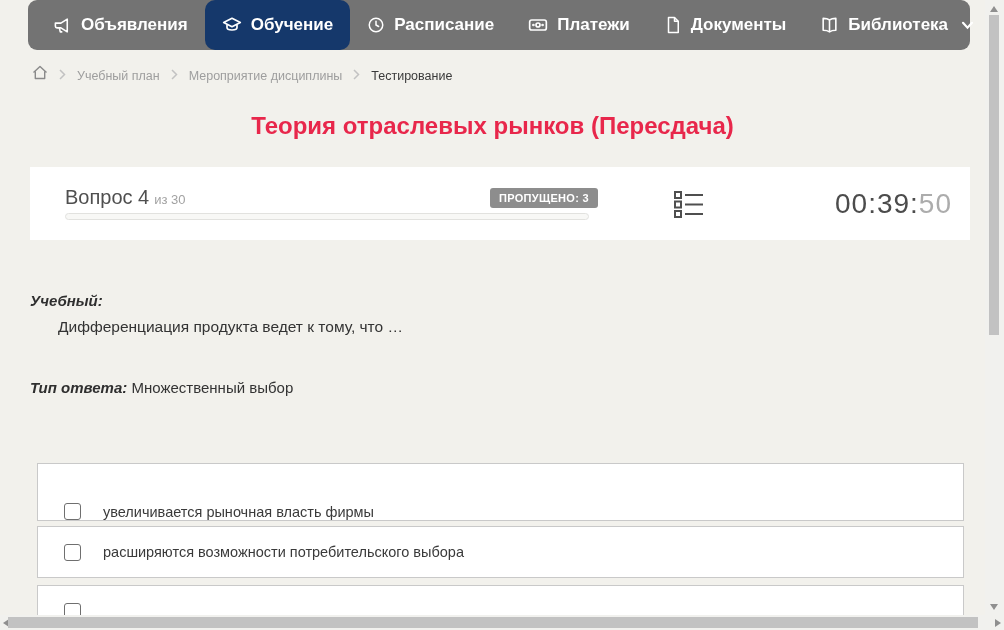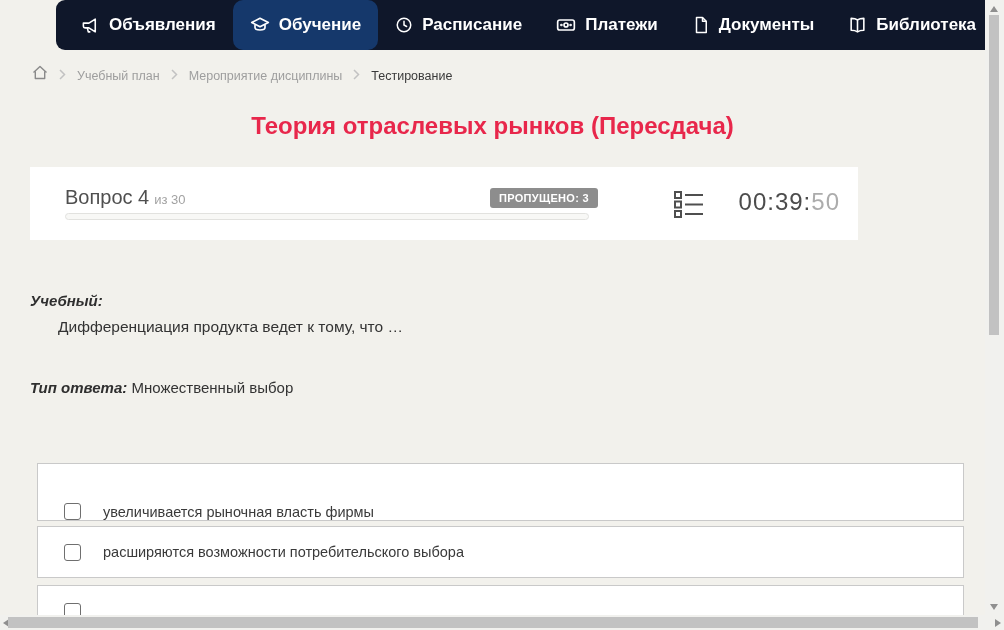--- a/index.html
+++ b/index.html
@@ -5,22 +5,22 @@
   * { margin:0; padding:0; box-sizing:border-box; }
   html,body { width:1004px; height:630px; overflow:hidden; }
   body {
     font-family:"Liberation Sans", sans-serif;
     background:#f2f1ec;
     position:relative;
   }
   
   .nav {
     position:absolute; left:28px; top:0; width:942px; height:50px;
-    background:#0f172a; border-radius:9px;
-    display:flex; align-items:stretch; padding:0 8px;margin-left:28px;
+    background:#737373; border-radius:9px;
+    display:flex; align-items:stretch; padding:0 8px;
   }
   .nav-item {
     display:flex; align-items:center; gap:9px;
     color:#fff; font-weight:bold; font-size:17px;
     padding:0 17px; border-radius:10px; cursor:pointer; white-space:nowrap;
   }
   .nav-item.active { background:#15386b; }
   .nav-item svg { display:block; }
   
   .breadcrumb {
@@ -30,39 +30,39 @@
   }
   .breadcrumb .crumb { cursor:pointer; }
   .breadcrumb .crumb.current { color:#3a3a3a; cursor:default; }
   
   .page-title {
     position:absolute; left:0; top:112px; width:985px;
     text-align:center; color:#e8274b; font-size:24px; font-weight:bold;
   }
   
   .card {
-    position:absolute; left:30px; top:167px; width:828px; height:73px;
+    position:absolute; left:30px; top:167px; width:940px; height:73px;
     background:#ffffff;
   }
   .q-head { position:absolute; left:35px; top:19px; font-size:20px; color:#4f4f4f; }
   .q-head .q-of { font-size:13px; color:#a2a2a2; margin-left:5px; }
   .skip-badge {
     position:absolute; left:460px; top:21px;
     background:#8d8d8d; color:#fff; font-size:11px; font-weight:bold;
     padding:4px 9px; border-radius:3px; letter-spacing:.3px;
   }
   .progress {
     position:absolute; left:35px; top:46px; width:524px; height:7px;
     background:#f8f8f6; border:1px solid #e2e2df; border-radius:4px;
   }
   .progress-fill { height:100%; background:#e8274b; border-radius:4px; }
   .list-btn { position:absolute; left:644px; top:24px; width:30px; height:27px; cursor:pointer; }
   .timer {
     position:absolute; right:18px; top:21px;
-    font-size:24px; font-weight:300; color:#4c4c4c; letter-spacing:1px;
+    font-size:28px; font-weight:300; color:#4c4c4c; letter-spacing:1px;
   }
   .timer .sec { color:#acacac; }
   
   .q-label  { position:absolute; left:30px; top:292px; font-size:15px; font-weight:bold; font-style:italic; color:#2f2f2f; }
   .q-text   { position:absolute; left:30px; top:318px; font-size:15.5px; color:#333;margin-left:28px; }
   .type-row { position:absolute; left:30px; top:379px; font-size:15px; color:#333; }
   .type-row .t-label { font-weight:bold; font-style:italic; color:#2f2f2f; }
   
   .option {
     position:absolute; left:37px; width:927px;

